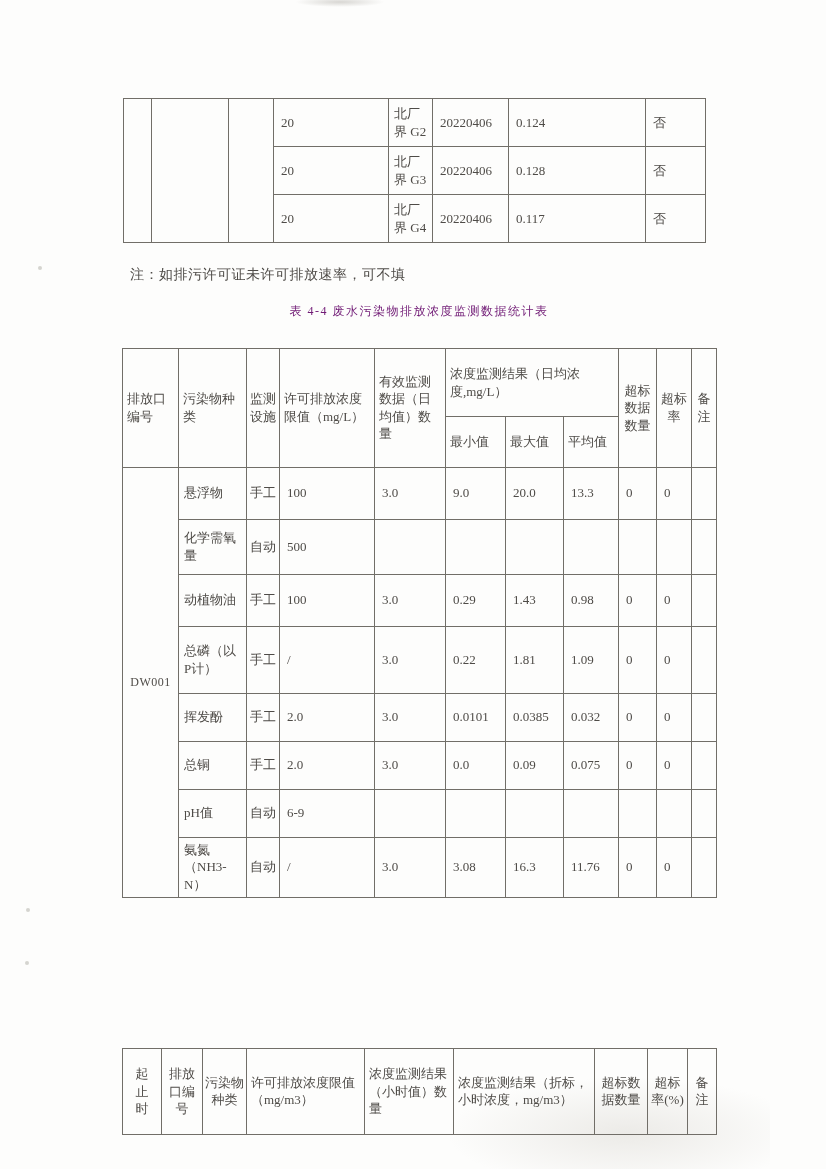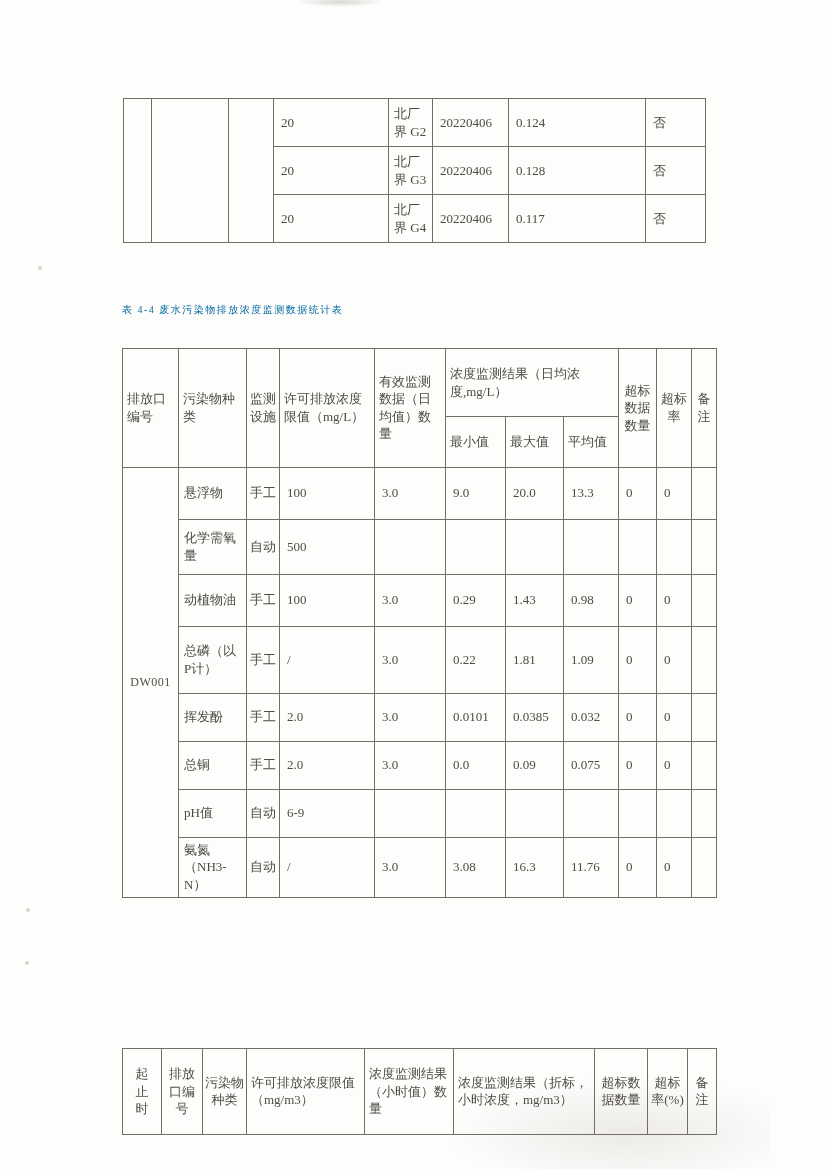--- a/index.html
+++ b/index.html
@@ -19,21 +19,21 @@
     vertical-align:middle;
     overflow:hidden;
     line-height:1.35;
     color:#4e4b47;
   }
   th{text-align:left;padding:16px 4px;}
   .num{text-align:left;padding-left:7px;}
   .ctr{text-align:center;padding:2px 2px;}
   .abs{position:absolute;}
   .note{font-size:14px;letter-spacing:0.5px;}
-  .tbl-title{font-size:10px;letter-spacing:1.5px;color:#0369a1;}
+  .tbl-title{font-size:12px;text-align:center;letter-spacing:1.5px;color:#701a75;}
   .section-heading{font-size:17px;letter-spacing:1px;color:#413e3a;}
   .outlet-cell{text-align:center;font-size:12px;letter-spacing:0.5px;padding:2px 6px;}
   .dot{position:absolute;border-radius:50%;background:#b5b2ab;opacity:.55;}
   .smudge{position:absolute;background:radial-gradient(ellipse at center, rgba(170,167,160,.45), rgba(170,167,160,0) 70%);}
   .shadow-br{position:absolute;background:radial-gradient(ellipse at 55% 55%, rgba(210,207,200,.40), rgba(210,207,200,0) 72%);}
 </style>
 </head>
 <body>
 
 <div class="page">
@@ -76,20 +76,21 @@
     <tr style="height:48px">
       <td class="num">20</td>
       <td>北厂界 G4</td>
       <td class="num">20220406</td>
       <td class="num">0.117</td>
       <td class="num">否</td>
     </tr>
   </tbody>
     </table>
 
+  <div class="abs note" style="left:130px;top:266px;width:560px;">注：如排污许可证未许可排放速率，可不填</div>
 
   <div class="abs tbl-title" style="left:122px;top:303px;width:594px;">表 4-4 废水污染物排放浓度监测数据统计表</div>
 
   <table class="abs" style="left:122px;top:348px;width:594px;">
     <colgroup>
       <col style="width:56px">
         <col style="width:68px">
         <col style="width:33px">
         <col style="width:95px">
       <col style="width:71px">

